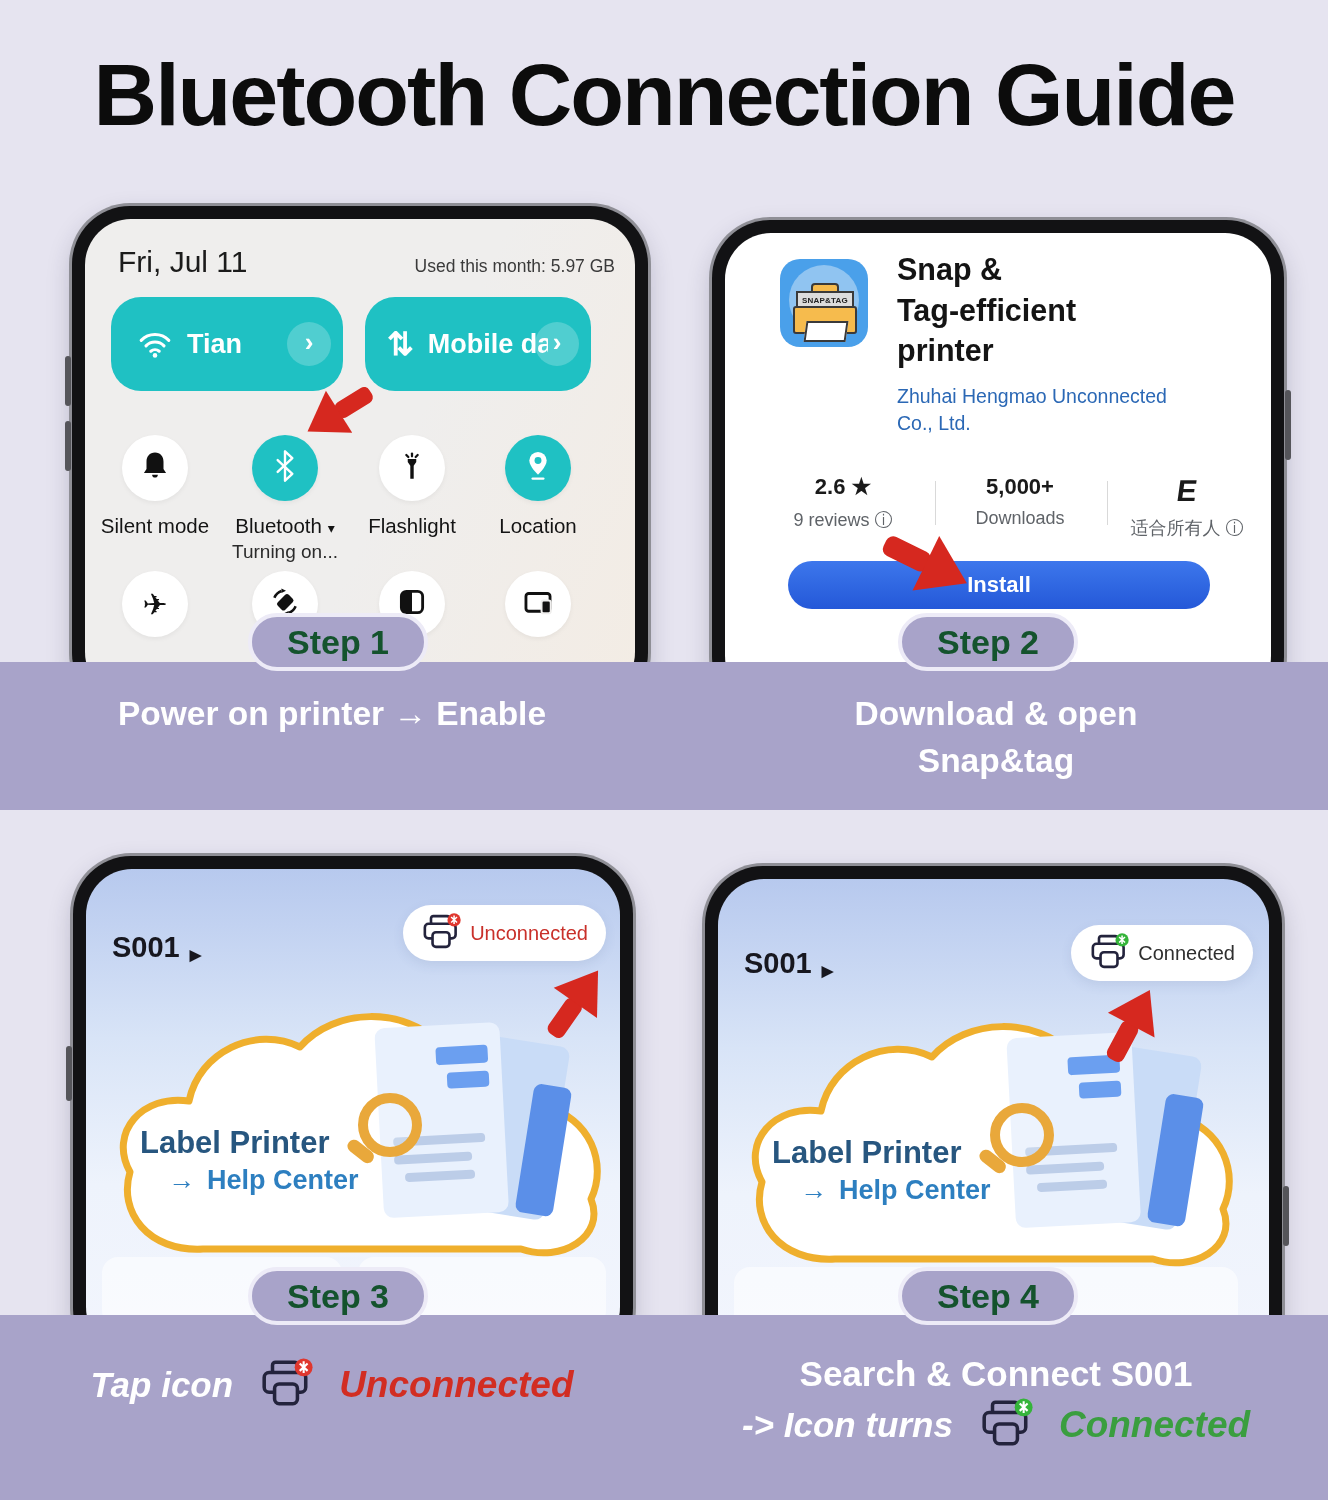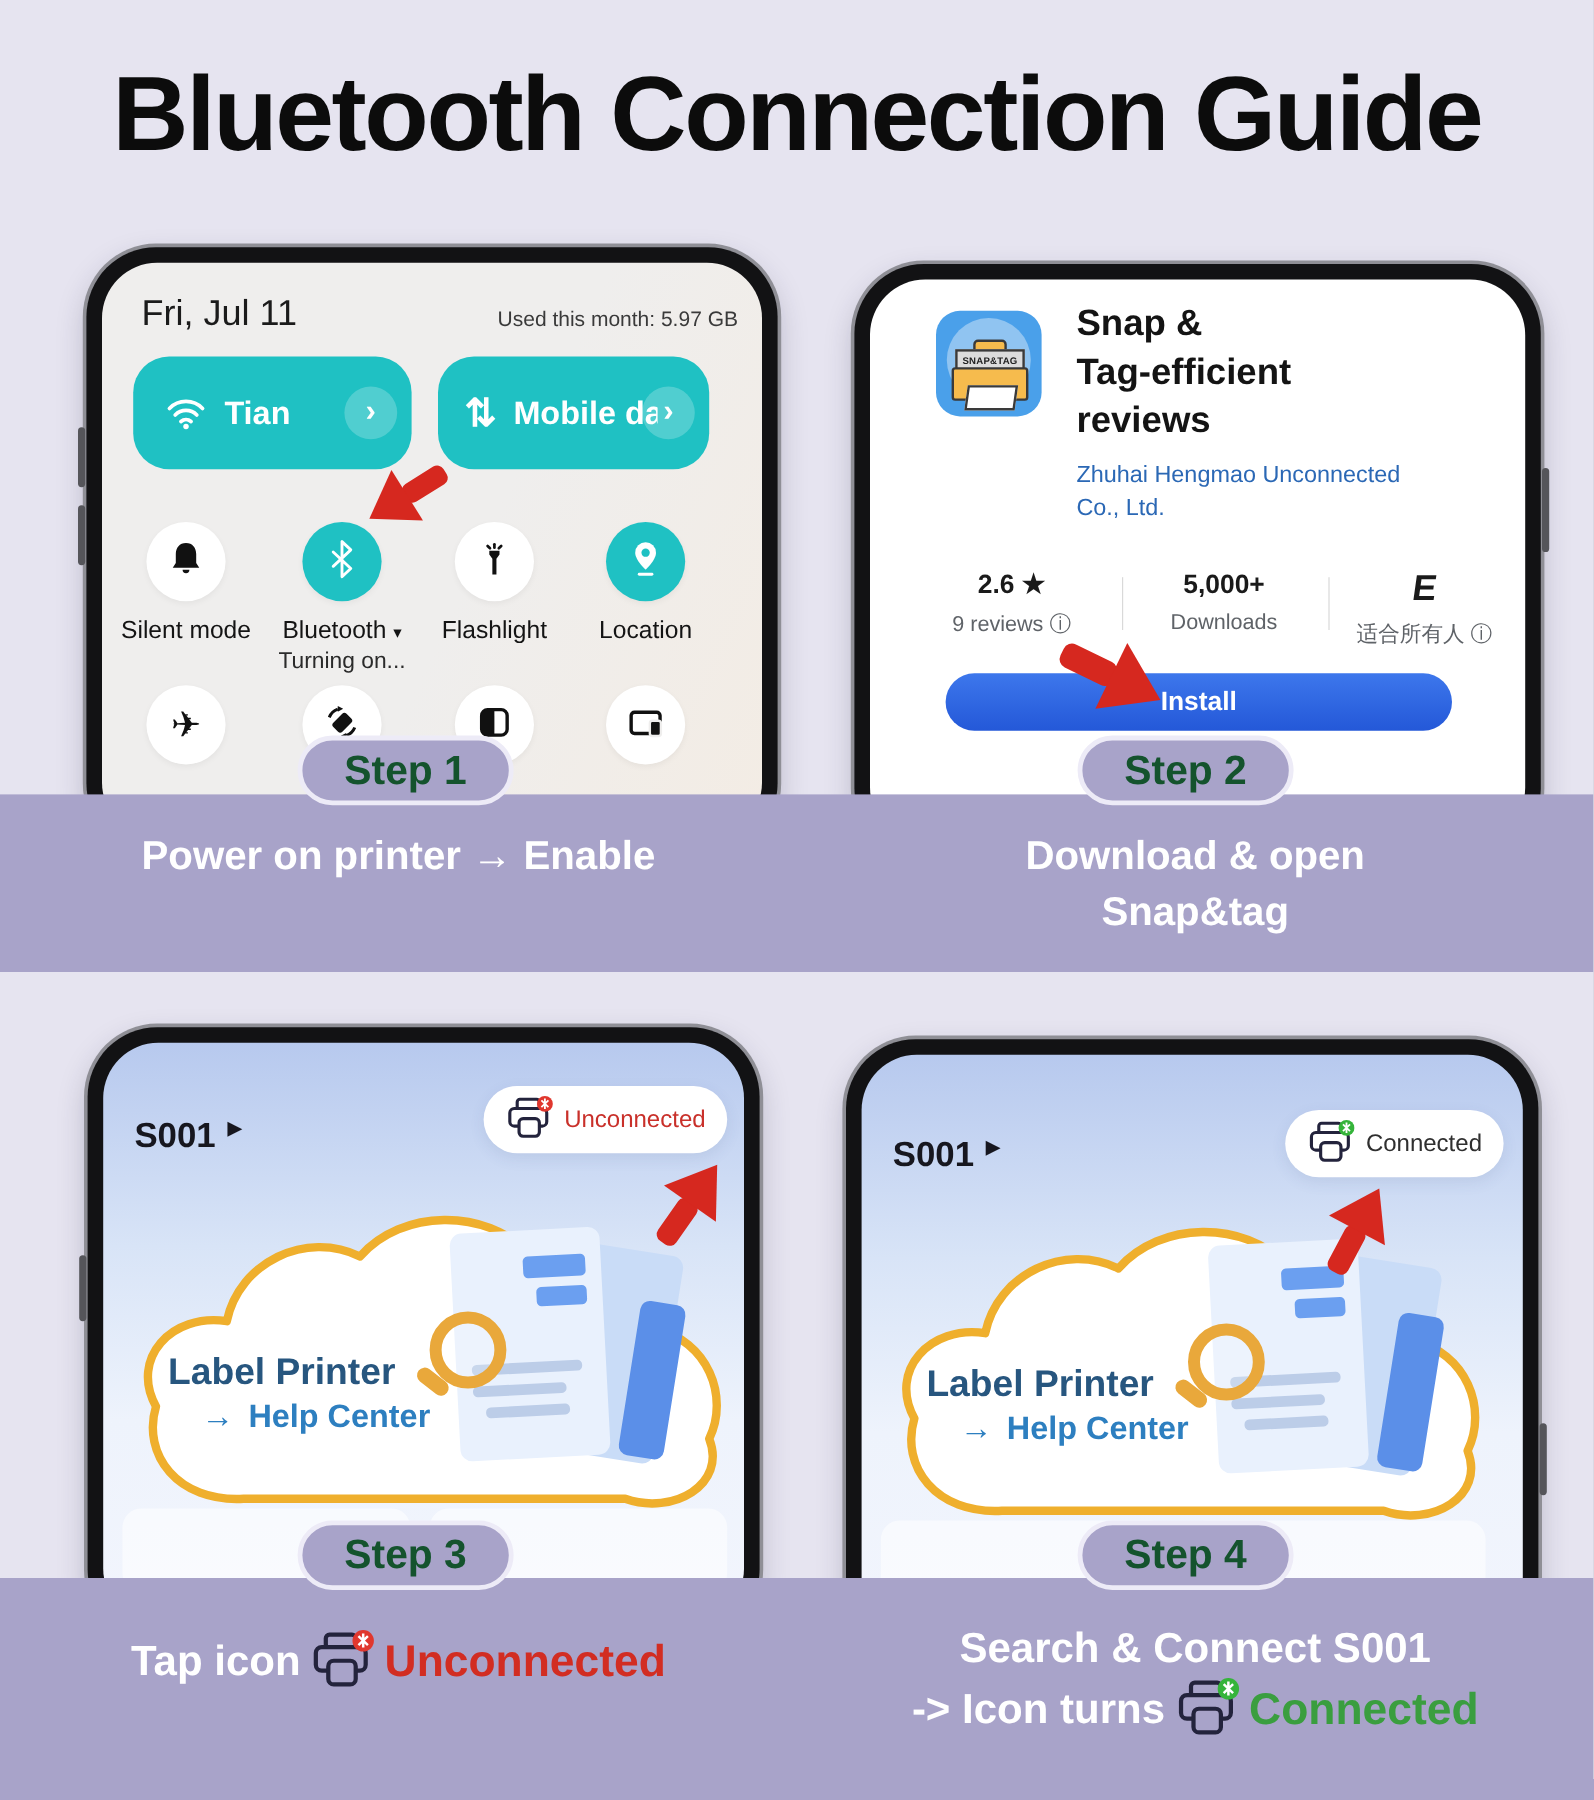--- a/index.html
+++ b/index.html
@@ -14,21 +14,21 @@
   .screen{position:absolute;inset:13px;border-radius:46px;overflow:hidden;}
   .side-btn{position:absolute;background:#55555a;border-radius:3px;z-index:0;}
   
   .band{position:absolute;left:0;width:1328px;background:#a8a3c9;z-index:2;}
   .step-badge{position:absolute;z-index:4;width:172px;height:50px;background:#a8a3c9;
               border:4px solid #edebf7;border-radius:32px;color:#14532d;font-size:34px;
               font-weight:bold;display:flex;align-items:center;justify-content:center;}
   .caption{position:absolute;z-index:3;width:664px;text-align:center;color:#fff;
            font-weight:bold;font-size:33.5px;line-height:47px;}
   .caption-flex{position:absolute;z-index:3;width:664px;display:flex;align-items:center;
-                justify-content:center;gap:8px;color:#fff;font-weight:bold;font-size:35px;}
+                justify-content:center;gap:26px;color:#fff;font-weight:bold;font-size:35px;font-style:italic;}
   
   .qs-screen{background:linear-gradient(115deg,#efeeed 55%,#f3ece4 100%);padding-left:27px;}
   .qs-date{position:absolute;left:33px;top:26px;font-size:30px;color:#1b1b1b;}
   .qs-used{position:absolute;right:20px;top:37px;font-size:17.5px;color:#3a3a3a;}
   .qs-pill{position:absolute;top:78px;height:94px;background:#1fc1c3;border-radius:30px;
            display:flex;align-items:center;color:#fff;overflow:hidden;}
   .qs-pill .name{font-size:27px;font-weight:bold;margin-left:14px;white-space:nowrap;}
   .chev-circle{position:absolute;right:12px;top:25px;width:44px;height:44px;border-radius:50%;
                background:rgba(255,255,255,.22);display:flex;align-items:center;justify-content:center;
                font-size:26px;font-weight:bold;color:#fff;padding-bottom:3px;box-sizing:border-box;}
@@ -52,21 +52,21 @@
   .stat-col{position:absolute;top:241px;width:160px;text-align:center;}
   .stat-value{font-size:22px;font-weight:bold;color:#1a1a1a;}
   .stat-value.big-e{font-size:30px;font-weight:bold;transform:skewX(-8deg);display:inline-block;}
   .stat-label{font-size:18px;color:#5f6368;margin-top:8px;}
   .stat-divider{position:absolute;top:248px;width:1px;height:44px;background:#d9d9d9;}
   .install-btn{position:absolute;left:63px;top:328px;width:422px;height:48px;border-radius:24px;
                background:linear-gradient(#3d77ec,#2458d8);color:#fff;font-size:22px;font-weight:bold;
                display:flex;align-items:center;justify-content:center;}
   
   .home-screen{background:linear-gradient(180deg,#b7c9ee 0%,#d8e4f7 35%,#eef3fc 65%,#f2f5fd 100%);}
-  .device-name{position:absolute;left:26px;font-size:29px;font-weight:bold;color:#17171f;display:flex;align-items:flex-start;gap:10px;}
+  .device-name{position:absolute;left:26px;font-size:29px;font-weight:bold;color:#17171f;display:flex;align-items:flex-end;gap:10px;}
   .device-name .caret{font-size:15px;}
   .status-pill{position:absolute;height:56px;border-radius:28px;background:#fff;display:flex;align-items:center;
                gap:9px;padding:0 18px;box-shadow:0 4px 12px rgba(60,80,130,.10);}
   .status-text{font-size:20px;}
   .cloud-wrap{position:absolute;left:6px;top:128px;width:522px;height:280px;}
   .cloud-title{position:absolute;left:54px;top:256px;font-size:31px;font-weight:bold;color:#27567f;z-index:2;}
   .cloud-link{position:absolute;left:82px;top:296px;font-size:27px;font-weight:bold;color:#2d7fc0;z-index:2;display:flex;gap:12px;align-items:center;}
   .docs-wrap{position:absolute;left:258px;top:148px;z-index:1;}
   .faint-card{position:absolute;background:rgba(255,255,255,.55);border-radius:16px;height:70px;top:388px;}
   
@@ -202,21 +202,21 @@
       <div class="app-icon">
         <div class="sky"></div>
           <div class="handle"></div>
         <div class="band-label">SNAP&amp;TAG</div>
         <div class="body"></div>
           <div class="paper"></div>
       </div>
       <div class="store-title">
         <div>Snap &amp;</div>
         <div>Tag-efficient</div>
-        <div>reviews</div>
+        <div>printer</div>
       </div>
       <div class="store-dev">
         <div>Zhuhai Hengmao Unconnected</div>
         <div>Co., Ltd.</div>
       </div>
 
       <div class="stat-col" style="left:38px">
         <div class="stat-value">2.6 ★</div>
         <div class="stat-label">9 reviews ⓘ</div>
       </div>

